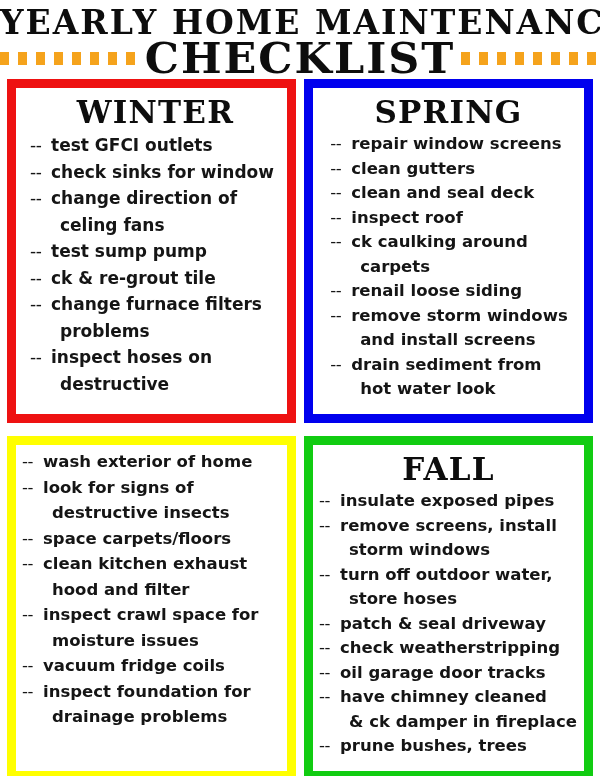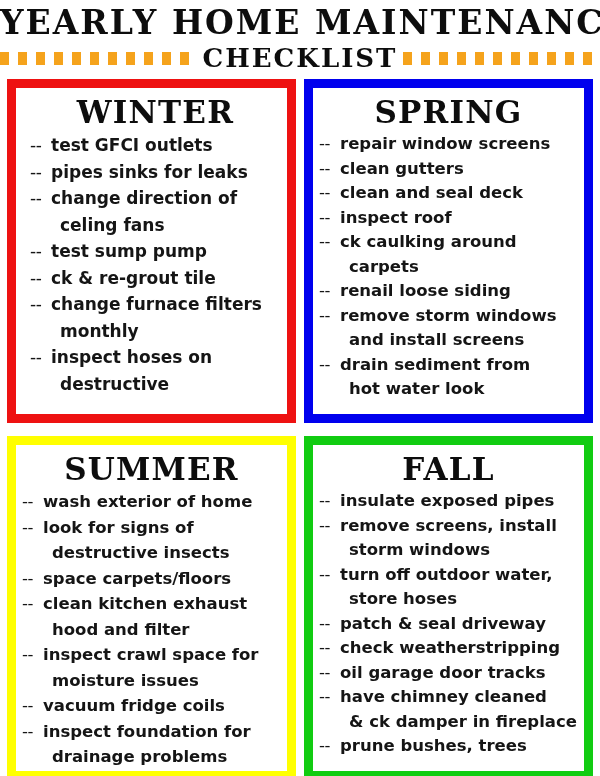--- a/index.html
+++ b/index.html
@@ -55,21 +55,21 @@
       #f5a31c 9px,
       #ffffff 9px,
       #ffffff 18px
     );
   }
   .dash-run.left  { margin-right: 6px; }
   .dash-run.right { margin-left: 6px; }
   .title-word {
     font-family: "DejaVu Serif", serif;
     font-weight: bold;
-    font-size: 26px;
+    font-size: 43px;
     line-height: 34px;
     letter-spacing: 2.0px;
     color: #0d0d0d;
     white-space: nowrap;
     flex: 0 0 auto;
   }
 
   
   .grid {
     display: grid;
@@ -93,21 +93,21 @@
   }
   .card-inner {
     border: 1px solid #ffffff;
     height: 100%;
     box-sizing: border-box;
     display: flex;
     flex-direction: column;
   }
 
   .card.winter { border-color: #ee1111; padding-left: 12px; }
-  .card.spring { border-color: #0000ee; }
+  .card.spring { border-color: #0000ee; align-items: center; }
   .card.summer { border-color: #ffff00; }
   .card.fall   { border-color: #11cc11; }
 
   .season-title {
     text-align: center;
     font-family: "DejaVu Serif", serif;
     font-weight: bold;
     font-size: 31px;
     line-height: 40px;
     letter-spacing: 1.2px;
@@ -173,37 +173,37 @@
     <div class="card winter">
       <div class="card-inner">
         <div class="season-title">WINTER</div>
         <ul class="items">
             <li class="item">
               <span class="marker">--</span>
               <span class="text">test GFCI outlets</span>
             </li>
             <li class="item">
               <span class="marker">--</span>
-              <span class="text">pipes sinks for leaks</span>
+              <span class="text">check sinks for window</span>
             </li>
             <li class="item">
               <span class="marker">--</span>
               <span class="text">change direction of<span class="cont">celing fans</span></span>
             </li>
             <li class="item">
               <span class="marker">--</span>
               <span class="text">test sump pump</span>
             </li>
             <li class="item">
               <span class="marker">--</span>
               <span class="text">ck &amp; re-grout tile</span>
             </li>
             <li class="item">
               <span class="marker">--</span>
-              <span class="text">change furnace filters<span class="cont">monthly</span></span>
+              <span class="text">change furnace filters<span class="cont">problems</span></span>
             </li>
             <li class="item">
               <span class="marker">--</span>
               <span class="text">inspect hoses on<span class="cont">destructive</span></span>
             </li>
           </ul>
       </div>
     </div>
 
     <div class="card spring">
@@ -241,21 +241,20 @@
             <li class="item">
               <span class="marker">--</span>
               <span class="text">drain sediment from<span class="cont">hot water look</span></span>
             </li>
           </ul>
       </div>
     </div>
 
     <div class="card summer">
       <div class="card-inner">
-        <div class="season-title">SUMMER</div>
         <ul class="items">
             <li class="item">
               <span class="marker">--</span>
               <span class="text">wash exterior of home</span>
             </li>
             <li class="item">
               <span class="marker">--</span>
               <span class="text">look for signs of<span class="cont">destructive insects</span></span>
             </li>
             <li class="item">

